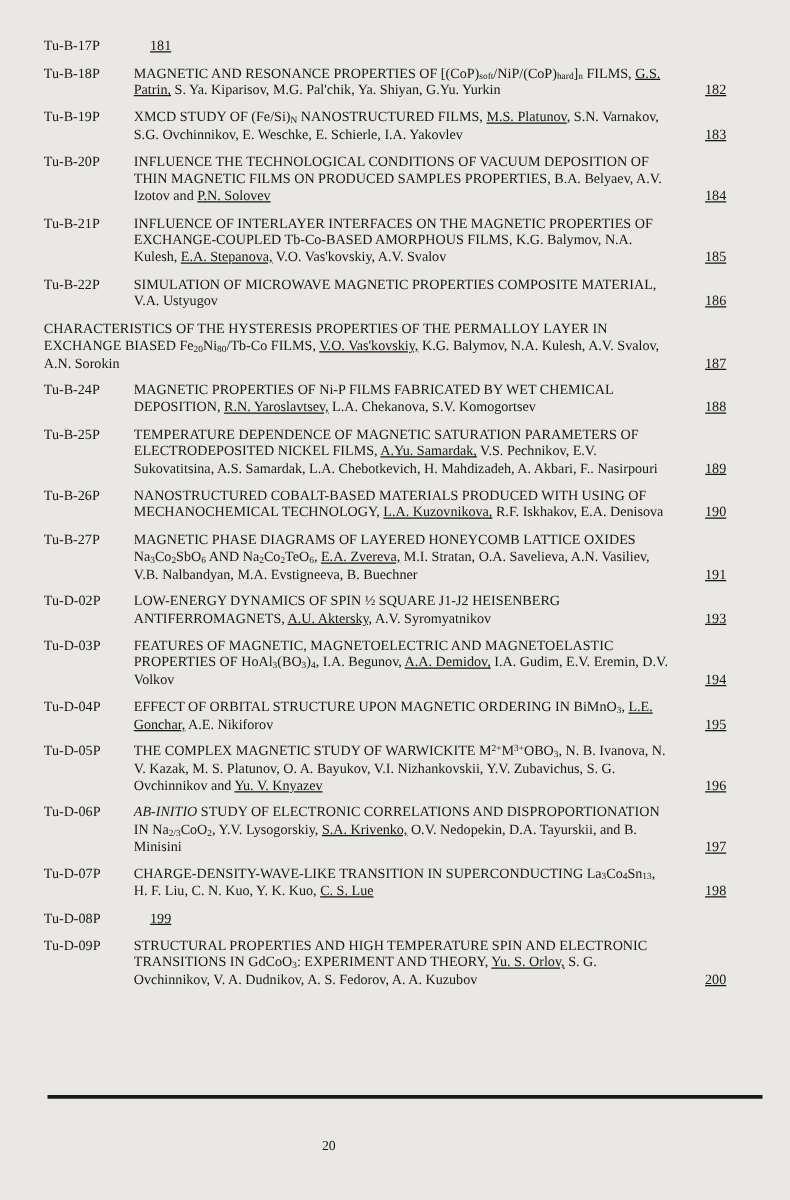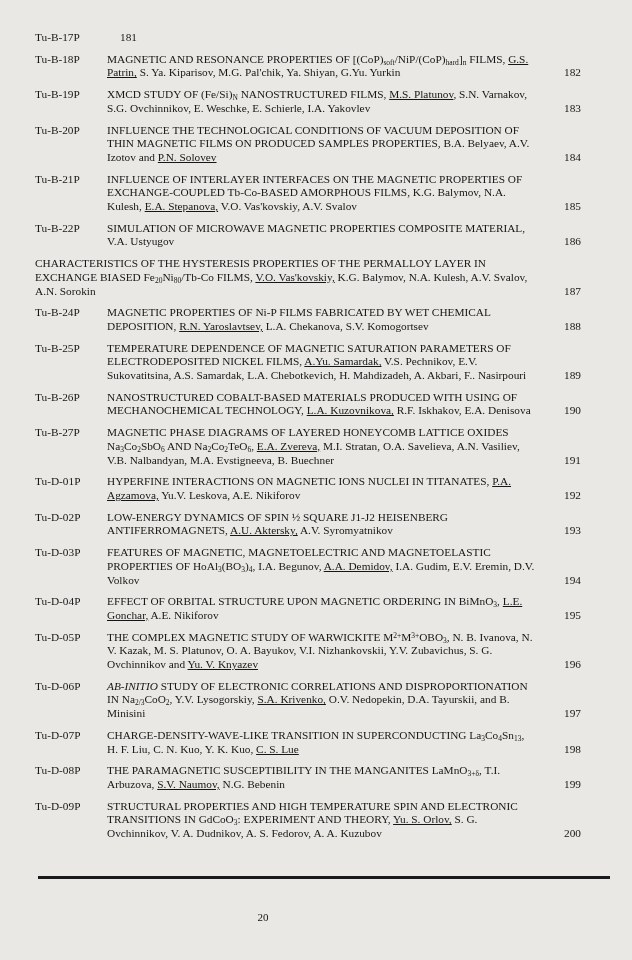--- a/index.html
+++ b/index.html
@@ -33,20 +33,21 @@
     white-space: nowrap;
   }
   .text {
     flex: 1 1 auto;
     padding-right: 14px;
   }
   .page {
     flex: 0 0 30px;
     text-align: right;
     align-self: flex-end;
+    text-decoration: underline;
   }
   .u { text-decoration: underline; }
   .i { font-style: italic; }
   sub, sup {
     font-size: 7.5px;
     line-height: 0;
   }
   sub { vertical-align: -0.2em; }
   sup { vertical-align: 0.45em; }
   .rule {
@@ -117,25 +118,20 @@
       <div class="code">Tu-B-26P</div>
       <div class="text"><span>NANOSTRUCTURED COBALT-BASED MATERIALS  PRODUCED WITH USING OF MECHANOCHEMICAL TECHNOLOGY, </span><span class="u">L.A. Kuzovnikova,</span><span> R.F. Iskhakov, E.A. Denisova</span></div>
       <div class="page">190</div>
     </div>
     <div class="row">
       <div class="code">Tu-B-27P</div>
       <div class="text"><span>MAGNETIC PHASE DIAGRAMS OF LAYERED HONEYCOMB LATTICE OXIDES Na</span><sub>3</sub><span>Co</span><sub>2</sub><span>SbO</span><sub>6</sub><span> AND Na</span><sub>2</sub><span>Co</span><sub>2</sub><span>TeO</span><sub>6</sub><span>, </span><span class="u">E.A. Zvereva,</span><span> M.I. Stratan, O.A. Savelieva, A.N. Vasiliev, V.B. Nalbandyan, M.A. Evstigneeva, B. Buechner</span></div>
       <div class="page">191</div>
     </div>
     <div class="row">
-      <div class="code">Tu-D-01P</div>
-      <div class="text"><span>HYPERFINE INTERACTIONS ON MAGNETIC IONS NUCLEI IN TITANATES, </span><span class="u">P.A. Agzamova,</span><span> Yu.V. Leskova, A.E. Nikiforov</span></div>
-      <div class="page">192</div>
-    </div>
-    <div class="row">
       <div class="code">Tu-D-02P</div>
       <div class="text"><span>LOW-ENERGY DYNAMICS OF SPIN ½ SQUARE J1-J2 HEISENBERG ANTIFERROMAGNETS, </span><span class="u">A.U. Aktersky,</span><span> A.V. Syromyatnikov</span></div>
       <div class="page">193</div>
     </div>
     <div class="row">
       <div class="code">Tu-D-03P</div>
       <div class="text"><span>FEATURES OF MAGNETIC, MAGNETOELECTRIC AND MAGNETOELASTIC PROPERTIES OF HoAl</span><sub>3</sub><span>(BO</span><sub>3</sub><span>)</span><sub>4</sub><span>, I.A. Begunov, </span><span class="u">A.A. Demidov,</span><span> I.A. Gudim, E.V. Eremin, D.V. Volkov</span></div>
       <div class="page">194</div>
     </div>
     <div class="row">
@@ -153,21 +149,20 @@
       <div class="text"><span class="i">AB-INITIO</span><span> STUDY OF ELECTRONIC CORRELATIONS AND DISPROPORTIONATION IN Na</span><sub>2/3</sub><span>CoO</span><sub>2</sub><span>, Y.V. Lysogorskiy, </span><span class="u">S.A. Krivenko,</span><span> O.V. Nedopekin, D.A. Tayurskii, and B. Minisini</span></div>
       <div class="page">197</div>
     </div>
     <div class="row">
       <div class="code">Tu-D-07P</div>
       <div class="text"><span>CHARGE-DENSITY-WAVE-LIKE TRANSITION IN SUPERCONDUCTING La</span><sub>3</sub><span>Co</span><sub>4</sub><span>Sn</span><sub>13</sub><span>, H. F. Liu, C. N. Kuo, Y. K. Kuo, </span><span class="u">C. S. Lue</span></div>
       <div class="page">198</div>
     </div>
     <div class="row">
       <div class="code">Tu-D-08P</div>
-      <div class="text"><span>THE PARAMAGNETIC SUSCEPTIBILITY IN THE MANGANITES LaMnO</span><sub>3+δ</sub><span>, T.I. Arbuzova, </span><span class="u">S.V. Naumov,</span><span> N.G. Bebenin</span></div>
       <div class="page">199</div>
     </div>
     <div class="row">
       <div class="code">Tu-D-09P</div>
       <div class="text"><span>STRUCTURAL PROPERTIES AND HIGH TEMPERATURE SPIN AND ELECTRONIC TRANSITIONS IN GdCoO</span><sub>3</sub><span>: EXPERIMENT AND THEORY, </span><span class="u">Yu. S. Orlov,</span><span> S. G. Ovchinnikov, V. A. Dudnikov, A. S. Fedorov, A. A. Kuzubov</span></div>
       <div class="page">200</div>
     </div>
   </div>
 
 <div class="rule"></div>

